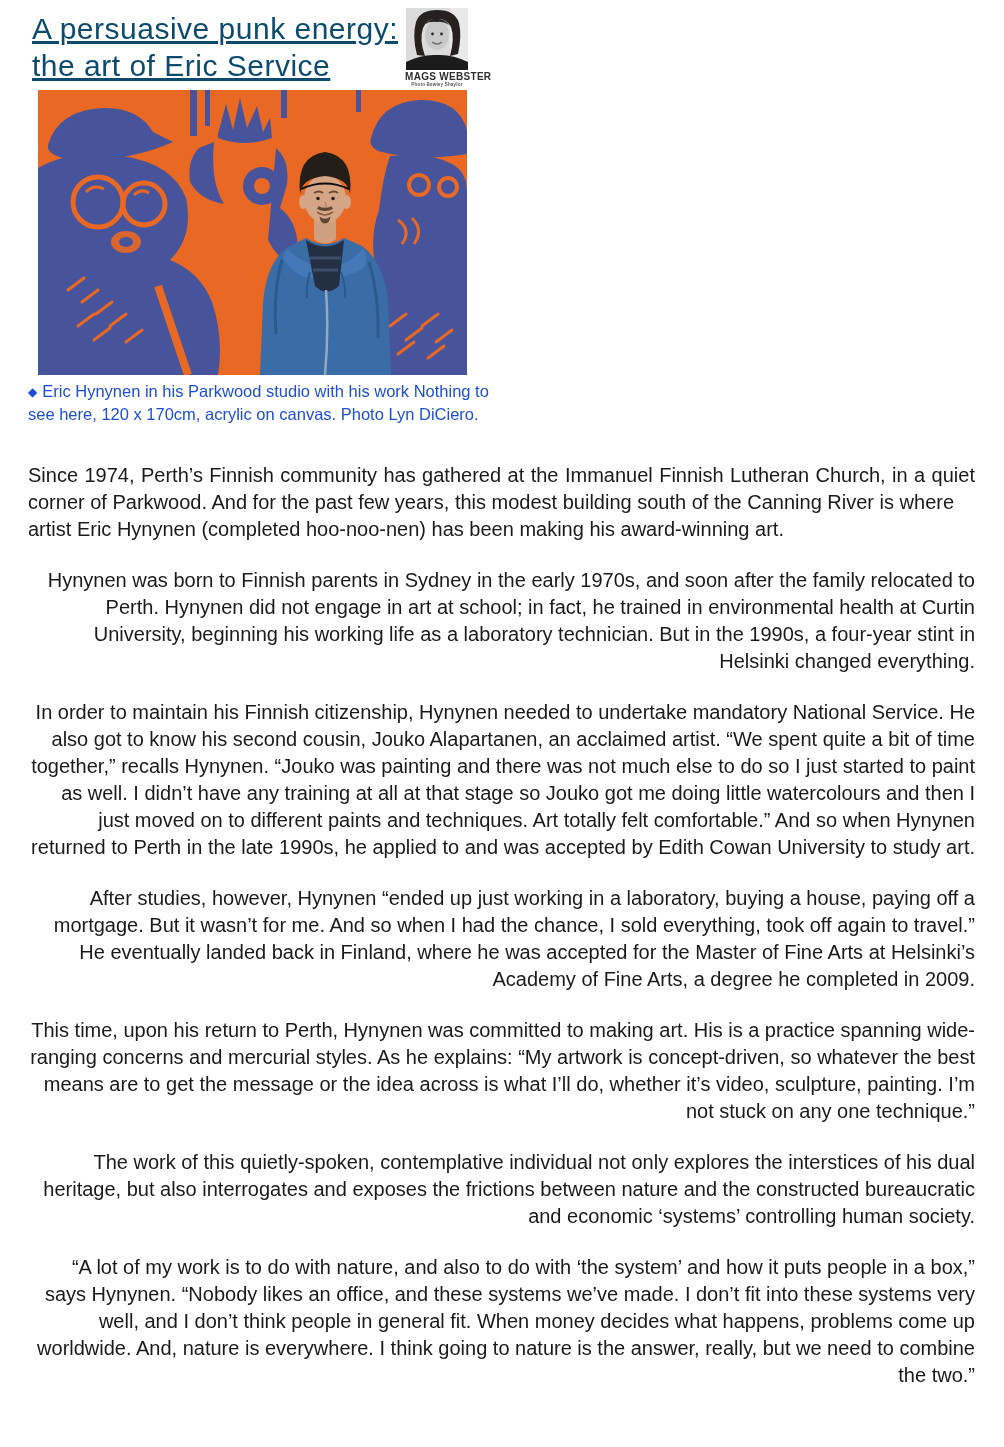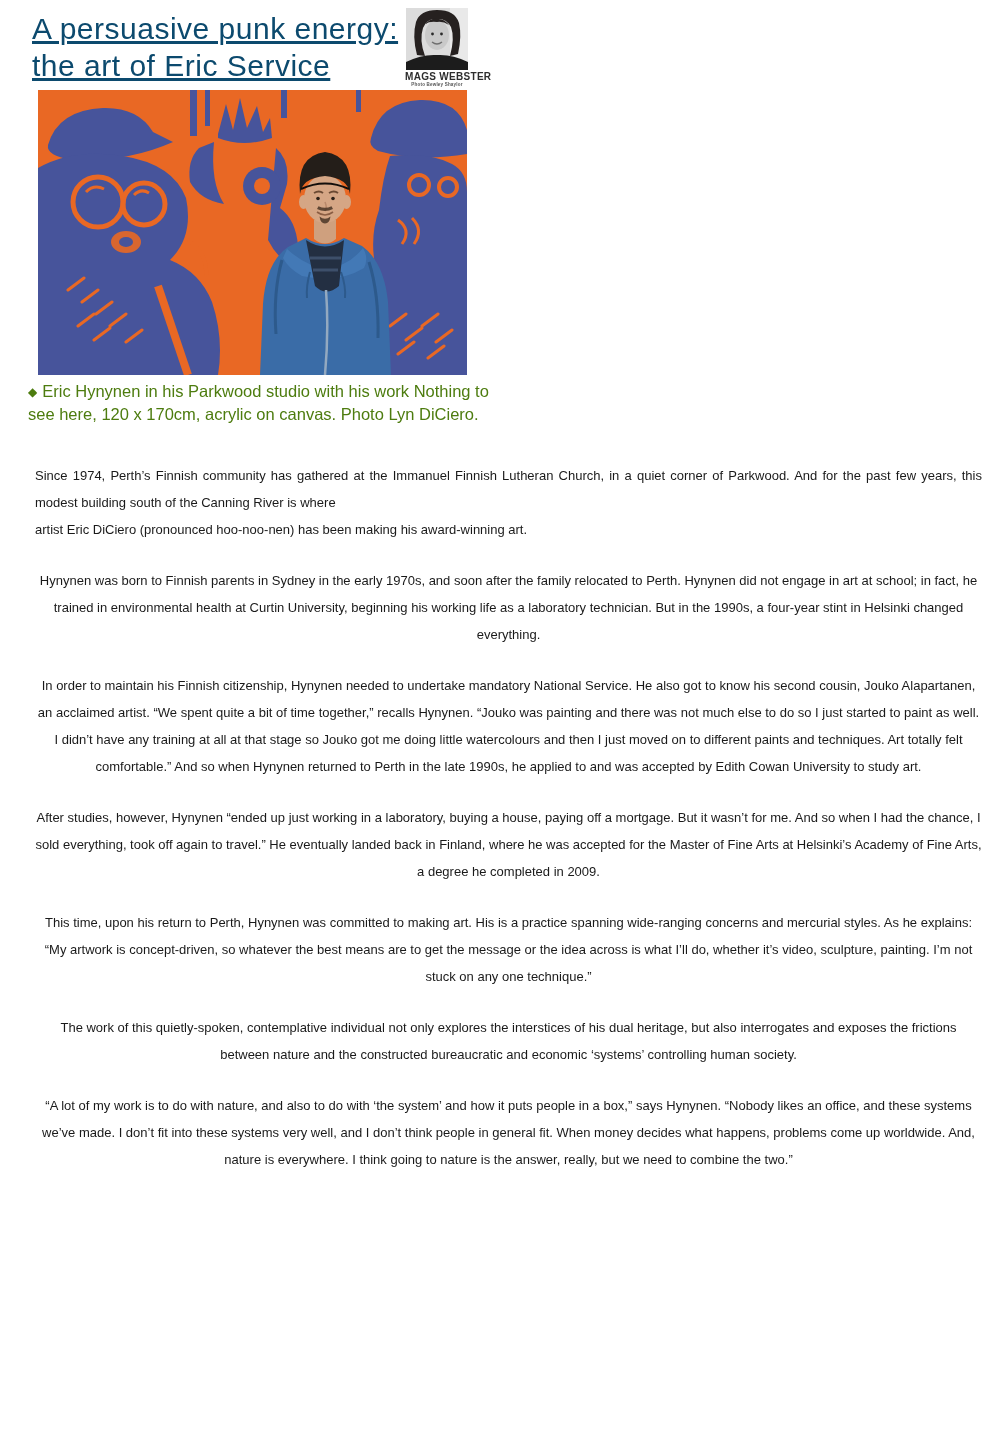--- a/index.html
+++ b/index.html
@@ -25,29 +25,29 @@
   }
   .author-credit {
     display:block; font-size:4.5px; font-weight:700; color:#555;
     letter-spacing:0.2px; white-space:nowrap;
   }
   
   .artwork-figure { position:absolute; left:38px; top:90px; width:429px; height:285px; }
   .artwork-figure svg { display:block; }
   .caption {
     position:absolute; left:28px; top:380px; width:472px;
-    font-size:16.5px; line-height:22px; color:#4d7c0f;
+    font-size:16.5px; line-height:22px; color:#1d4ed8;
   }
   .caption .marker { font-size:12px; vertical-align:1px; margin-right:5px; }
   
   .article {
-    position:absolute; left:35px; top:462px; width:947px;
-    font-size:13px; line-height:27px; color:#1a1a1a;
+    position:absolute; left:28px; top:462px; width:947px;
+    font-size:20px; line-height:27px; color:#1a1a1a;
   }
-  .article p { margin:0 0 24px 0; text-align:center; }
+  .article p { margin:0 0 24px 0; text-align:right; }
   .article p.justify { text-align:justify; }
 </style>
 </head>
 <body>
 
 <div class="page">
 
   <h1 class="title">
     <span>A persuasive punk energy:</span><br>
     <span>the art of Eric Service</span>
@@ -143,21 +143,21 @@
         <path d="M279,122 q8,6 16,0" stroke="#8a5d43" stroke-width="1.6" fill="none"></path>
         <path fill="#4a3526" opacity="0.85" d="M279,119 q8,4 16,0 l-1.5,-2.8 q-6.5,3 -13,0 Z"></path>
         <path fill="#4a3526" opacity="0.85" d="M281.5,126.5 q5.5,4.5 11,0 q-1,7 -5.5,7 q-4.5,0 -5.5,-7 Z"></path>
       </g>
     </svg>
   </figure>
 
   <p class="caption"><span class="marker">◆</span><span>Eric Hynynen in his Parkwood studio with his work Nothing to see here, 120 x 170cm, acrylic on canvas. Photo Lyn DiCiero.</span></p>
 
   <main class="article">
-    <p class="justify"><span>Since 1974, Perth’s Finnish community has gathered at the Immanuel Finnish Lutheran Church, in a quiet corner of Parkwood. And for the past few years, this modest building south of the Canning River is where</span><br><span>artist Eric DiCiero (pronounced hoo-noo-nen) has been making his award-winning art.</span></p>
+    <p class="justify"><span>Since 1974, Perth’s Finnish community has gathered at the Immanuel Finnish Lutheran Church, in a quiet corner of Parkwood. And for the past few years, this modest building south of the Canning River is where</span><br><span>artist Eric Hynynen (completed hoo-noo-nen) has been making his award-winning art.</span></p>
     <p>Hynynen was born to Finnish parents in Sydney in the early 1970s, and soon after the family relocated to Perth. Hynynen did not engage in art at school; in fact, he trained in environmental health at Curtin University, beginning his working life as a laboratory technician. But in the 1990s, a four-year stint in Helsinki changed everything.</p>
     <p>In order to maintain his Finnish citizenship, Hynynen needed to undertake mandatory National Service. He also got to know his second cousin, Jouko Alapartanen, an acclaimed artist. “We spent quite a bit of time together,” recalls Hynynen. “Jouko was painting and there was not much else to do so I just started to paint as well. I didn’t have any training at all at that stage so Jouko got me doing little watercolours and then I just moved on to different paints and techniques. Art totally felt comfortable.” And so when Hynynen returned to Perth in the late 1990s, he applied to and was accepted by Edith Cowan University to study art.</p>
     <p>After studies, however, Hynynen “ended up just working in a laboratory, buying a house, paying off a mortgage. But it wasn’t for me. And so when I had the chance, I sold everything, took off again to travel.” He eventually landed back in Finland, where he was accepted for the Master of Fine Arts at Helsinki’s Academy of Fine Arts, a degree he completed in 2009.</p>
     <p>This time, upon his return to Perth, Hynynen was committed to making art. His is a practice spanning wide-ranging concerns and mercurial styles. As he explains: “My artwork is concept-driven, so whatever the best means are to get the message or the idea across is what I’ll do, whether it’s video, sculpture, painting. I’m not stuck on any one technique.”</p>
     <p>The work of this quietly-spoken, contemplative individual not only explores the interstices of his dual heritage, but also interrogates and exposes the frictions between nature and the constructed bureaucratic and economic ‘systems’ controlling human society.</p>
     <p>“A lot of my work is to do with nature, and also to do with ‘the system’ and how it puts people in a box,” says Hynynen. “Nobody likes an office, and these systems we’ve made. I don’t fit into these systems very well, and I don’t think people in general fit. When money decides what happens, problems come up worldwide. And, nature is everywhere. I think going to nature is the answer, really, but we need to combine the two.”</p>
   </main>
 
 </div>
 

